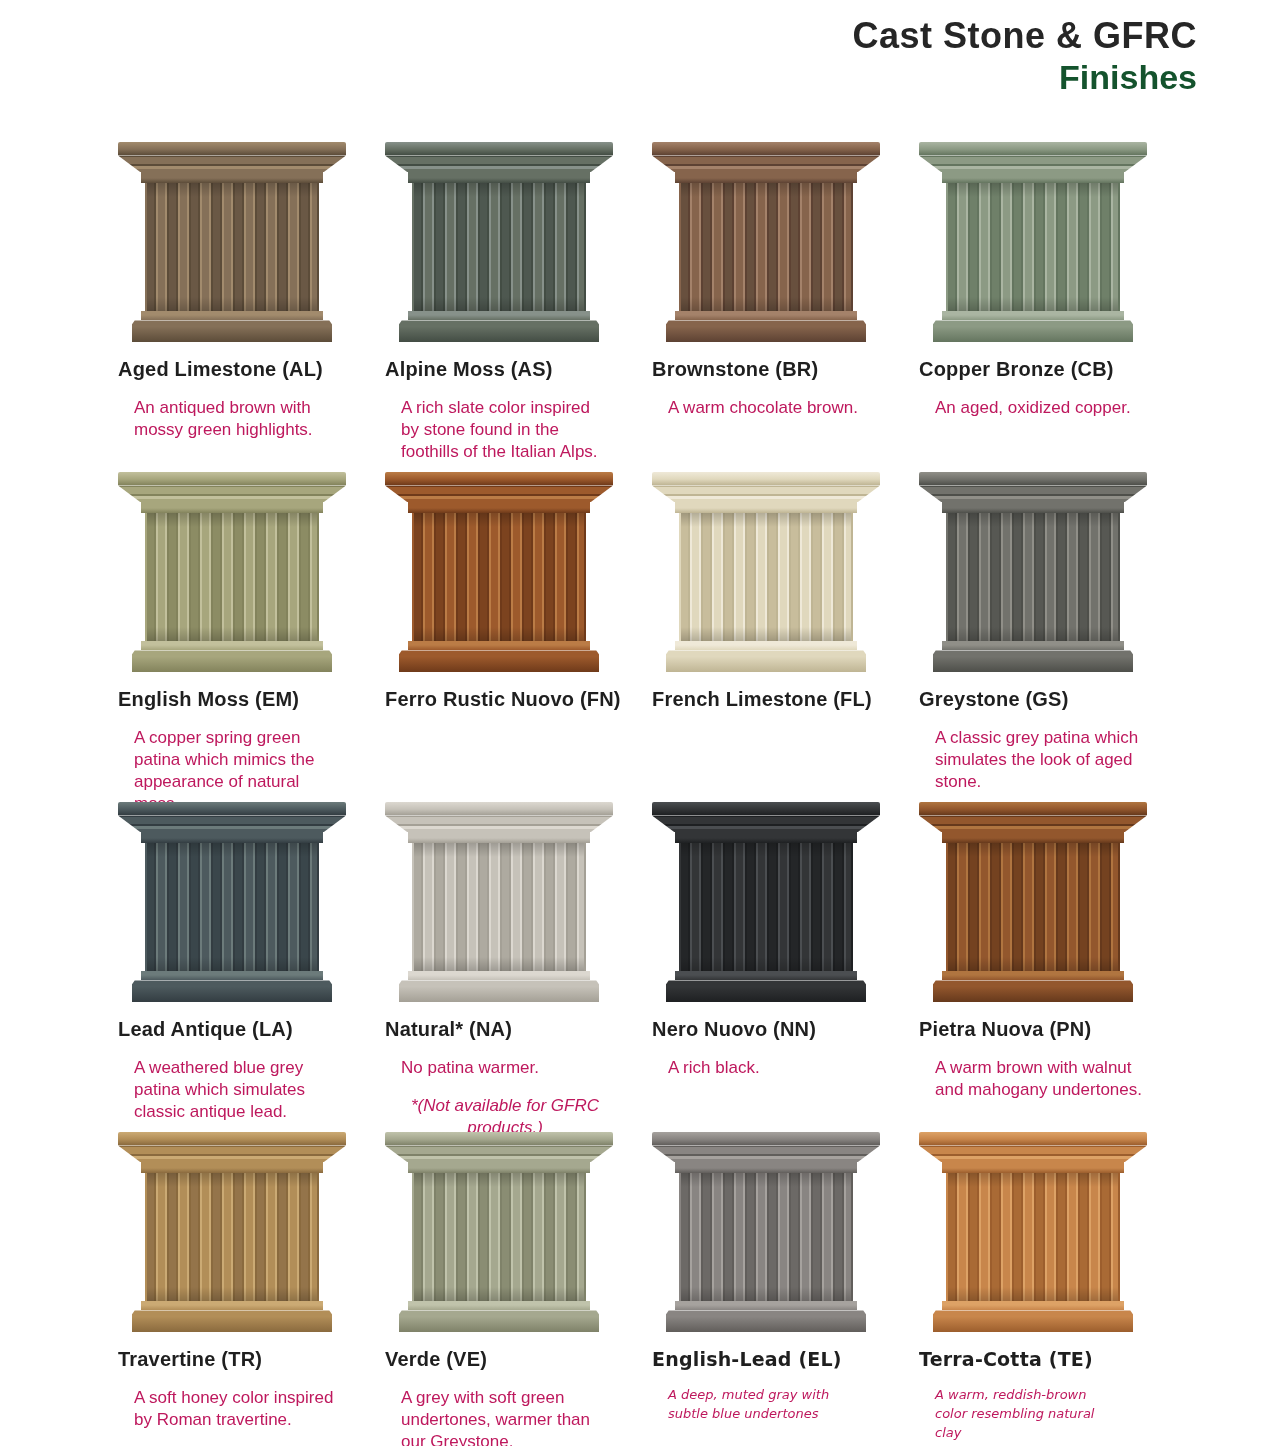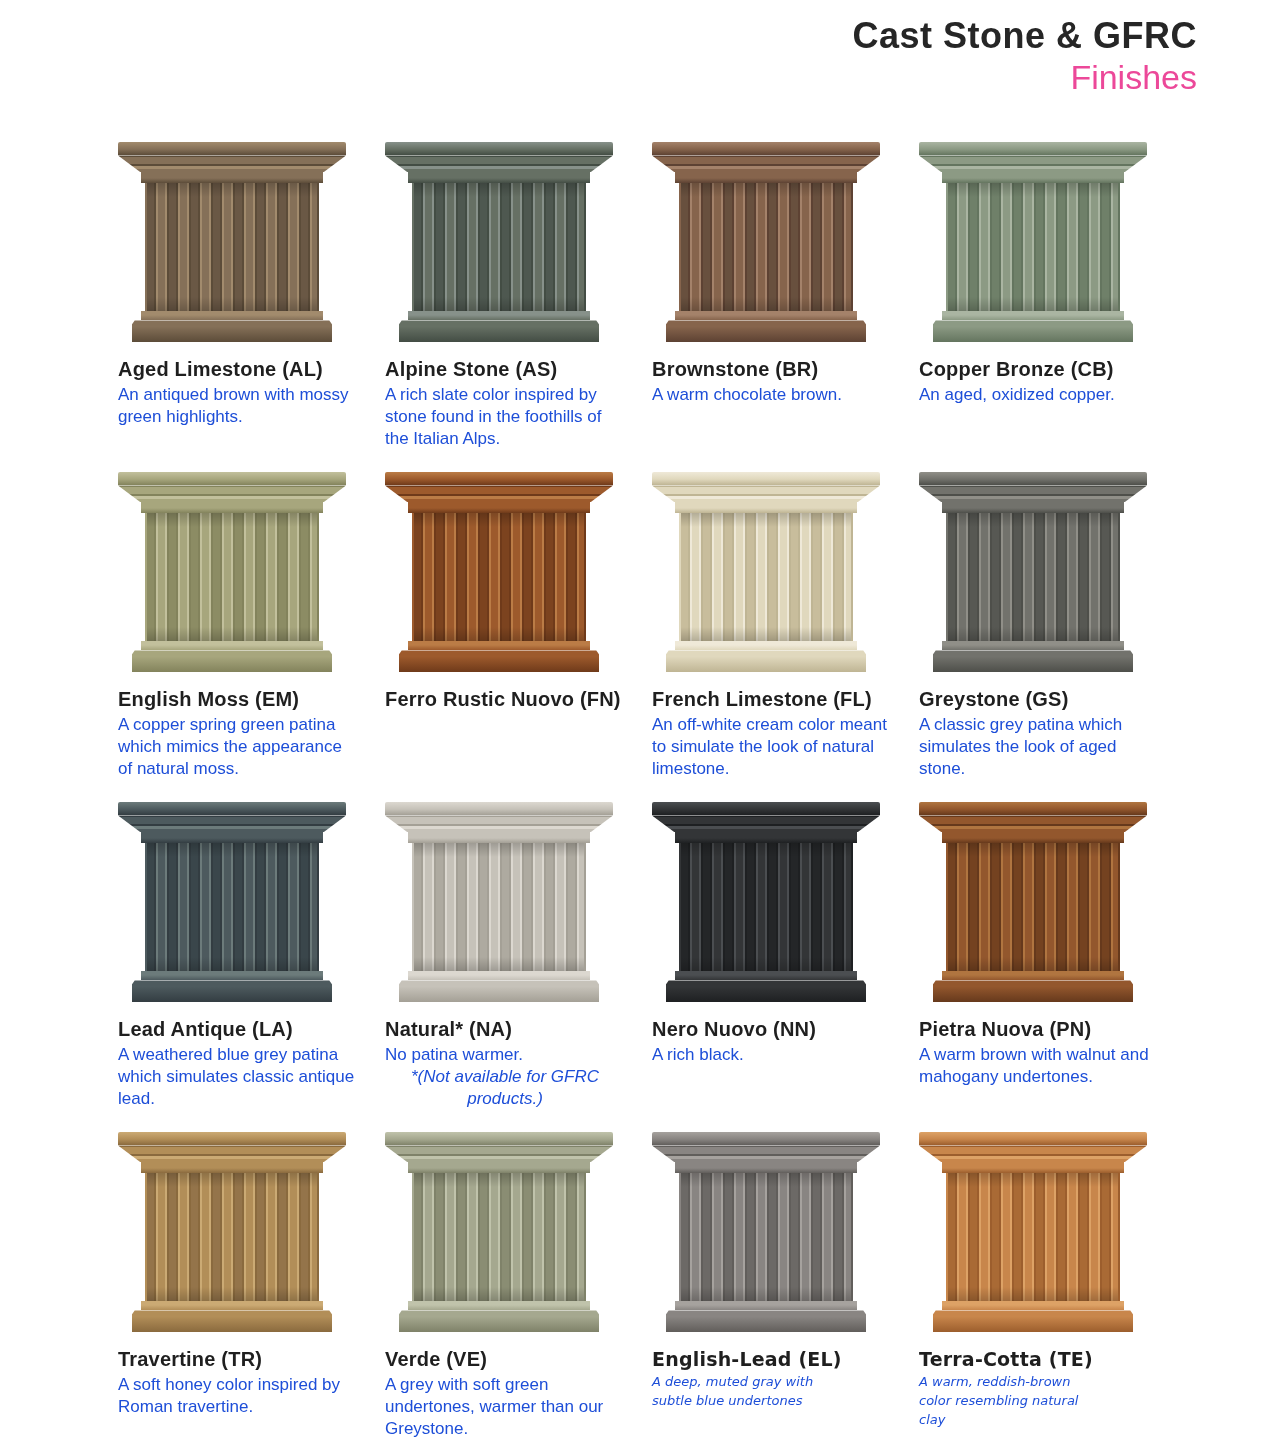--- a/index.html
+++ b/index.html
@@ -21,22 +21,22 @@
   }
   .title-line1 {
     font-size: 36px;
     font-weight: 700;
     color: #262626;
     letter-spacing: 0.5px;
     padding-left: 40px;
   }
   .title-line2 {
     font-size: 34px;
-    font-weight: 400;
-    color: #ec4899;
+    font-weight: 700;
+    color: #14532d;
     margin-top: 2px;
   }
 
   
   .grid {
     margin: 46px 0 0 118px;
     display: grid;
     grid-template-columns: repeat(4, 242px);
     column-gap: 25px;
     grid-auto-rows: 330px;
@@ -100,24 +100,24 @@
   figure { margin: 0; }
   figcaption { max-width: 240px; }
   .name {
     margin: 4px 0 3px 0;
     font-size: 20px;
     font-weight: 700;
     color: #1f1f1f;
     letter-spacing: 0.2px;
   }
   .desc, .note {
-    margin: 0;
+    margin: 16px;
     font-size: 17px;
     line-height: 1.28;
-    color: #1d4ed8;
+    color: #be185d;
   }
   .note { font-style: italic; text-align: center; }
 
   
   .cell.alt .name, .cell.alt .desc {
     font-family: "DejaVu Sans", sans-serif;
   }
   .cell.alt .name { font-size: 19px; }
   .cell.alt .desc { font-size: 13px; max-width: 180px; line-height: 1.45; font-style: italic; }
 </style>
@@ -149,21 +149,21 @@
   <figure class="cell">
     <div class="pedestal" style="--bs: #667064; --dk: #434d44; --lt: #87918a; --gv: #4e5850;">
       <div class="cap-slab"></div>
       <div class="cap-flare"></div>
       <div class="cap-band"></div>
       <div class="flute-body"></div>
       <div class="base-step"></div>
       <div class="base-plinth"></div>
     </div>
     <figcaption>
-      <h3 class="name">Alpine Stone (AS)</h3>
+      <h3 class="name">Alpine Moss (AS)</h3>
       <p class="desc">A rich slate color inspired by stone found in the foothills of the Italian Alps.</p>
 
     </figcaption>
   </figure>
 
   <figure class="cell">
     <div class="pedestal" style="--bs: #86644c; --dk: #5d4233; --lt: #a4826a; --gv: #68503e;">
       <div class="cap-slab"></div>
       <div class="cap-flare"></div>
       <div class="cap-band"></div>
@@ -229,21 +229,20 @@
     <div class="pedestal" style="--bs: #e0d8bd; --dk: #bfb594; --lt: #efe9d8; --gv: #c8bd9c;">
       <div class="cap-slab"></div>
       <div class="cap-flare"></div>
       <div class="cap-band"></div>
       <div class="flute-body"></div>
       <div class="base-step"></div>
       <div class="base-plinth"></div>
     </div>
     <figcaption>
       <h3 class="name">French Limestone (FL)</h3>
-      <p class="desc">An off-white cream color meant to simulate the look of natural limestone.</p>
 
     </figcaption>
   </figure>
 
   <figure class="cell">
     <div class="pedestal" style="--bs: #72726c; --dk: #4e4f4a; --lt: #908f88; --gv: #575853;">
       <div class="cap-slab"></div>
       <div class="cap-flare"></div>
       <div class="cap-band"></div>
       <div class="flute-body"></div>

